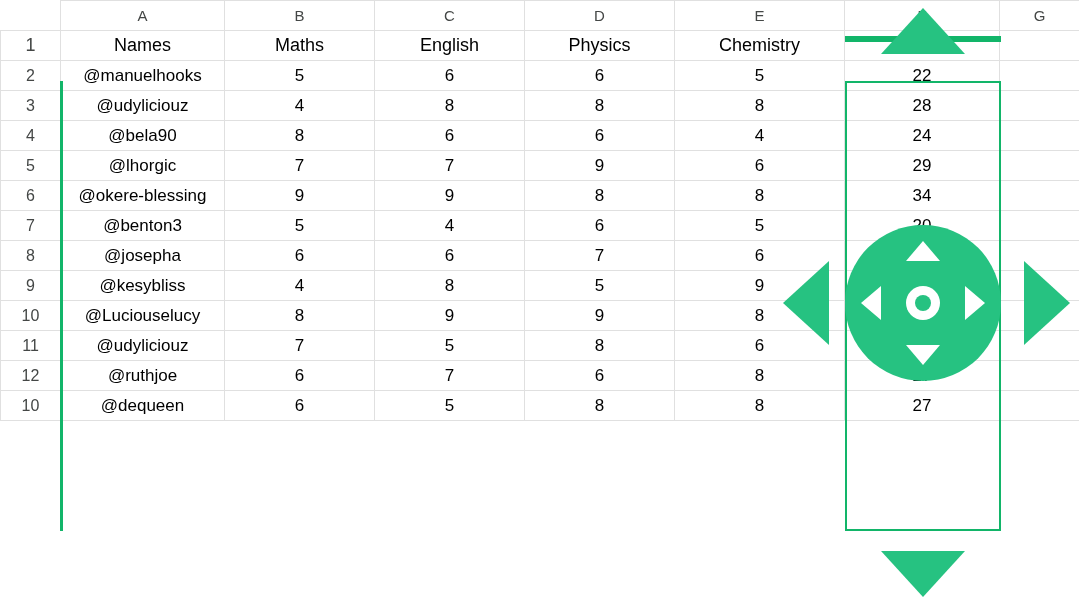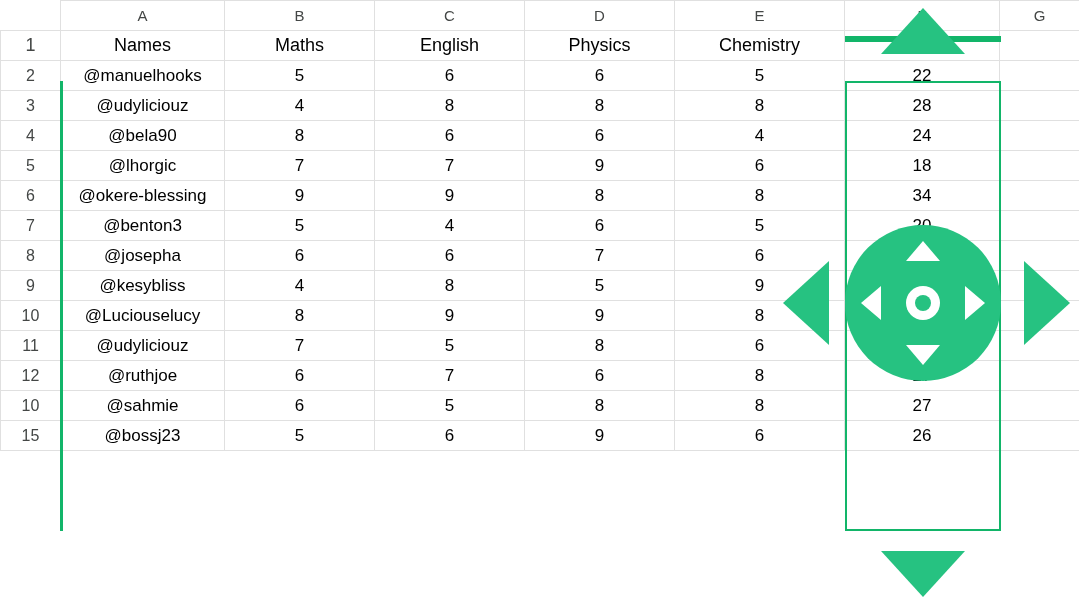--- a/index.html
+++ b/index.html
@@ -263,21 +263,21 @@
         <td>24</td>
         <td></td>
       </tr>
       <tr>
         <td class="rowhead">5</td>
         <td class="namecell">@lhorgic</td>
         <td>7</td>
         <td>7</td>
         <td>9</td>
         <td>6</td>
-        <td>18</td>
+        <td>29</td>
         <td></td>
       </tr>
       <tr>
         <td class="rowhead">6</td>
         <td class="namecell">@okere-blessing</td>
         <td>9</td>
         <td>9</td>
         <td>8</td>
         <td>8</td>
         <td>34</td>
@@ -338,36 +338,26 @@
         <td class="namecell">@ruthjoe</td>
         <td>6</td>
         <td>7</td>
         <td>6</td>
         <td>8</td>
         <td>27</td>
         <td></td>
       </tr>
       <tr>
         <td class="rowhead">10</td>
-        <td class="namecell">@sahmie</td>
+        <td class="namecell">@dequeen</td>
         <td>6</td>
         <td>5</td>
         <td>8</td>
         <td>8</td>
         <td>27</td>
-        <td></td>
-      </tr>
-      <tr>
-        <td class="rowhead">15</td>
-        <td class="namecell">@bossj23</td>
-        <td>5</td>
-        <td>6</td>
-        <td>9</td>
-        <td>6</td>
-        <td>26</td>
         <td></td>
       </tr>
 
     </tbody>
   </table>
 
   <div class="sel-band"></div>
 
   <div class="col-sel-header"></div>
   <div class="col-sel-box"></div>

